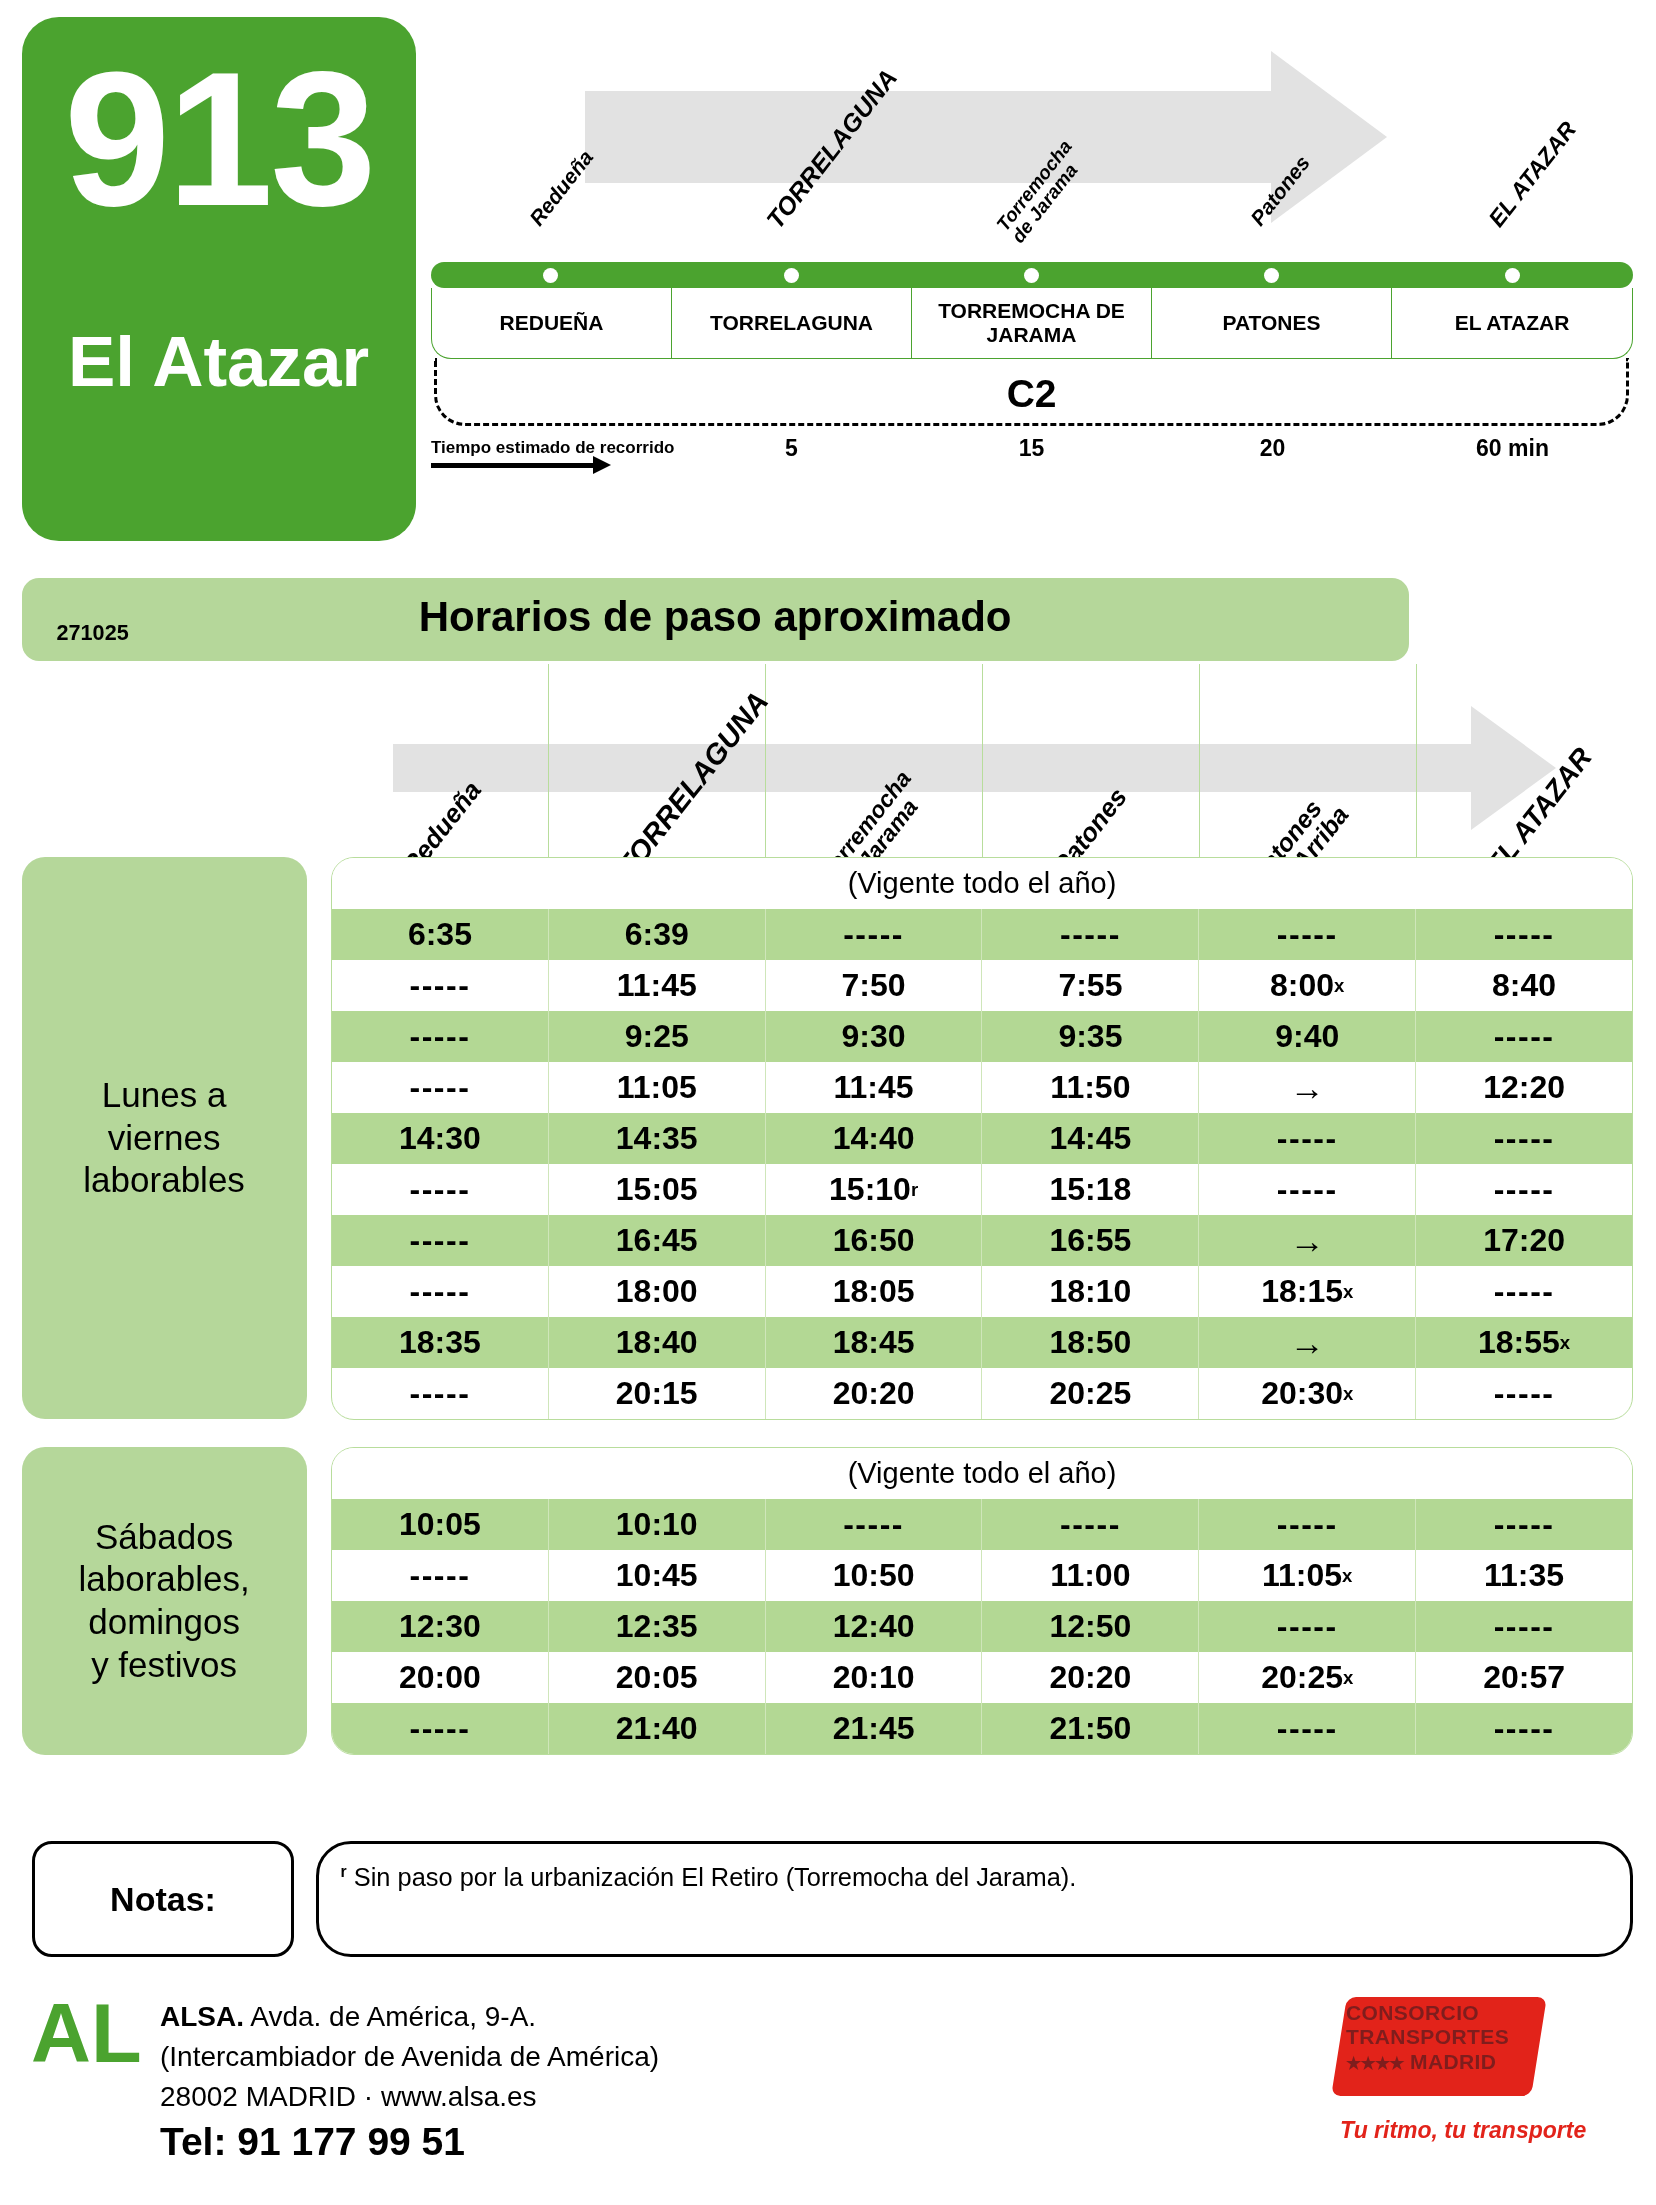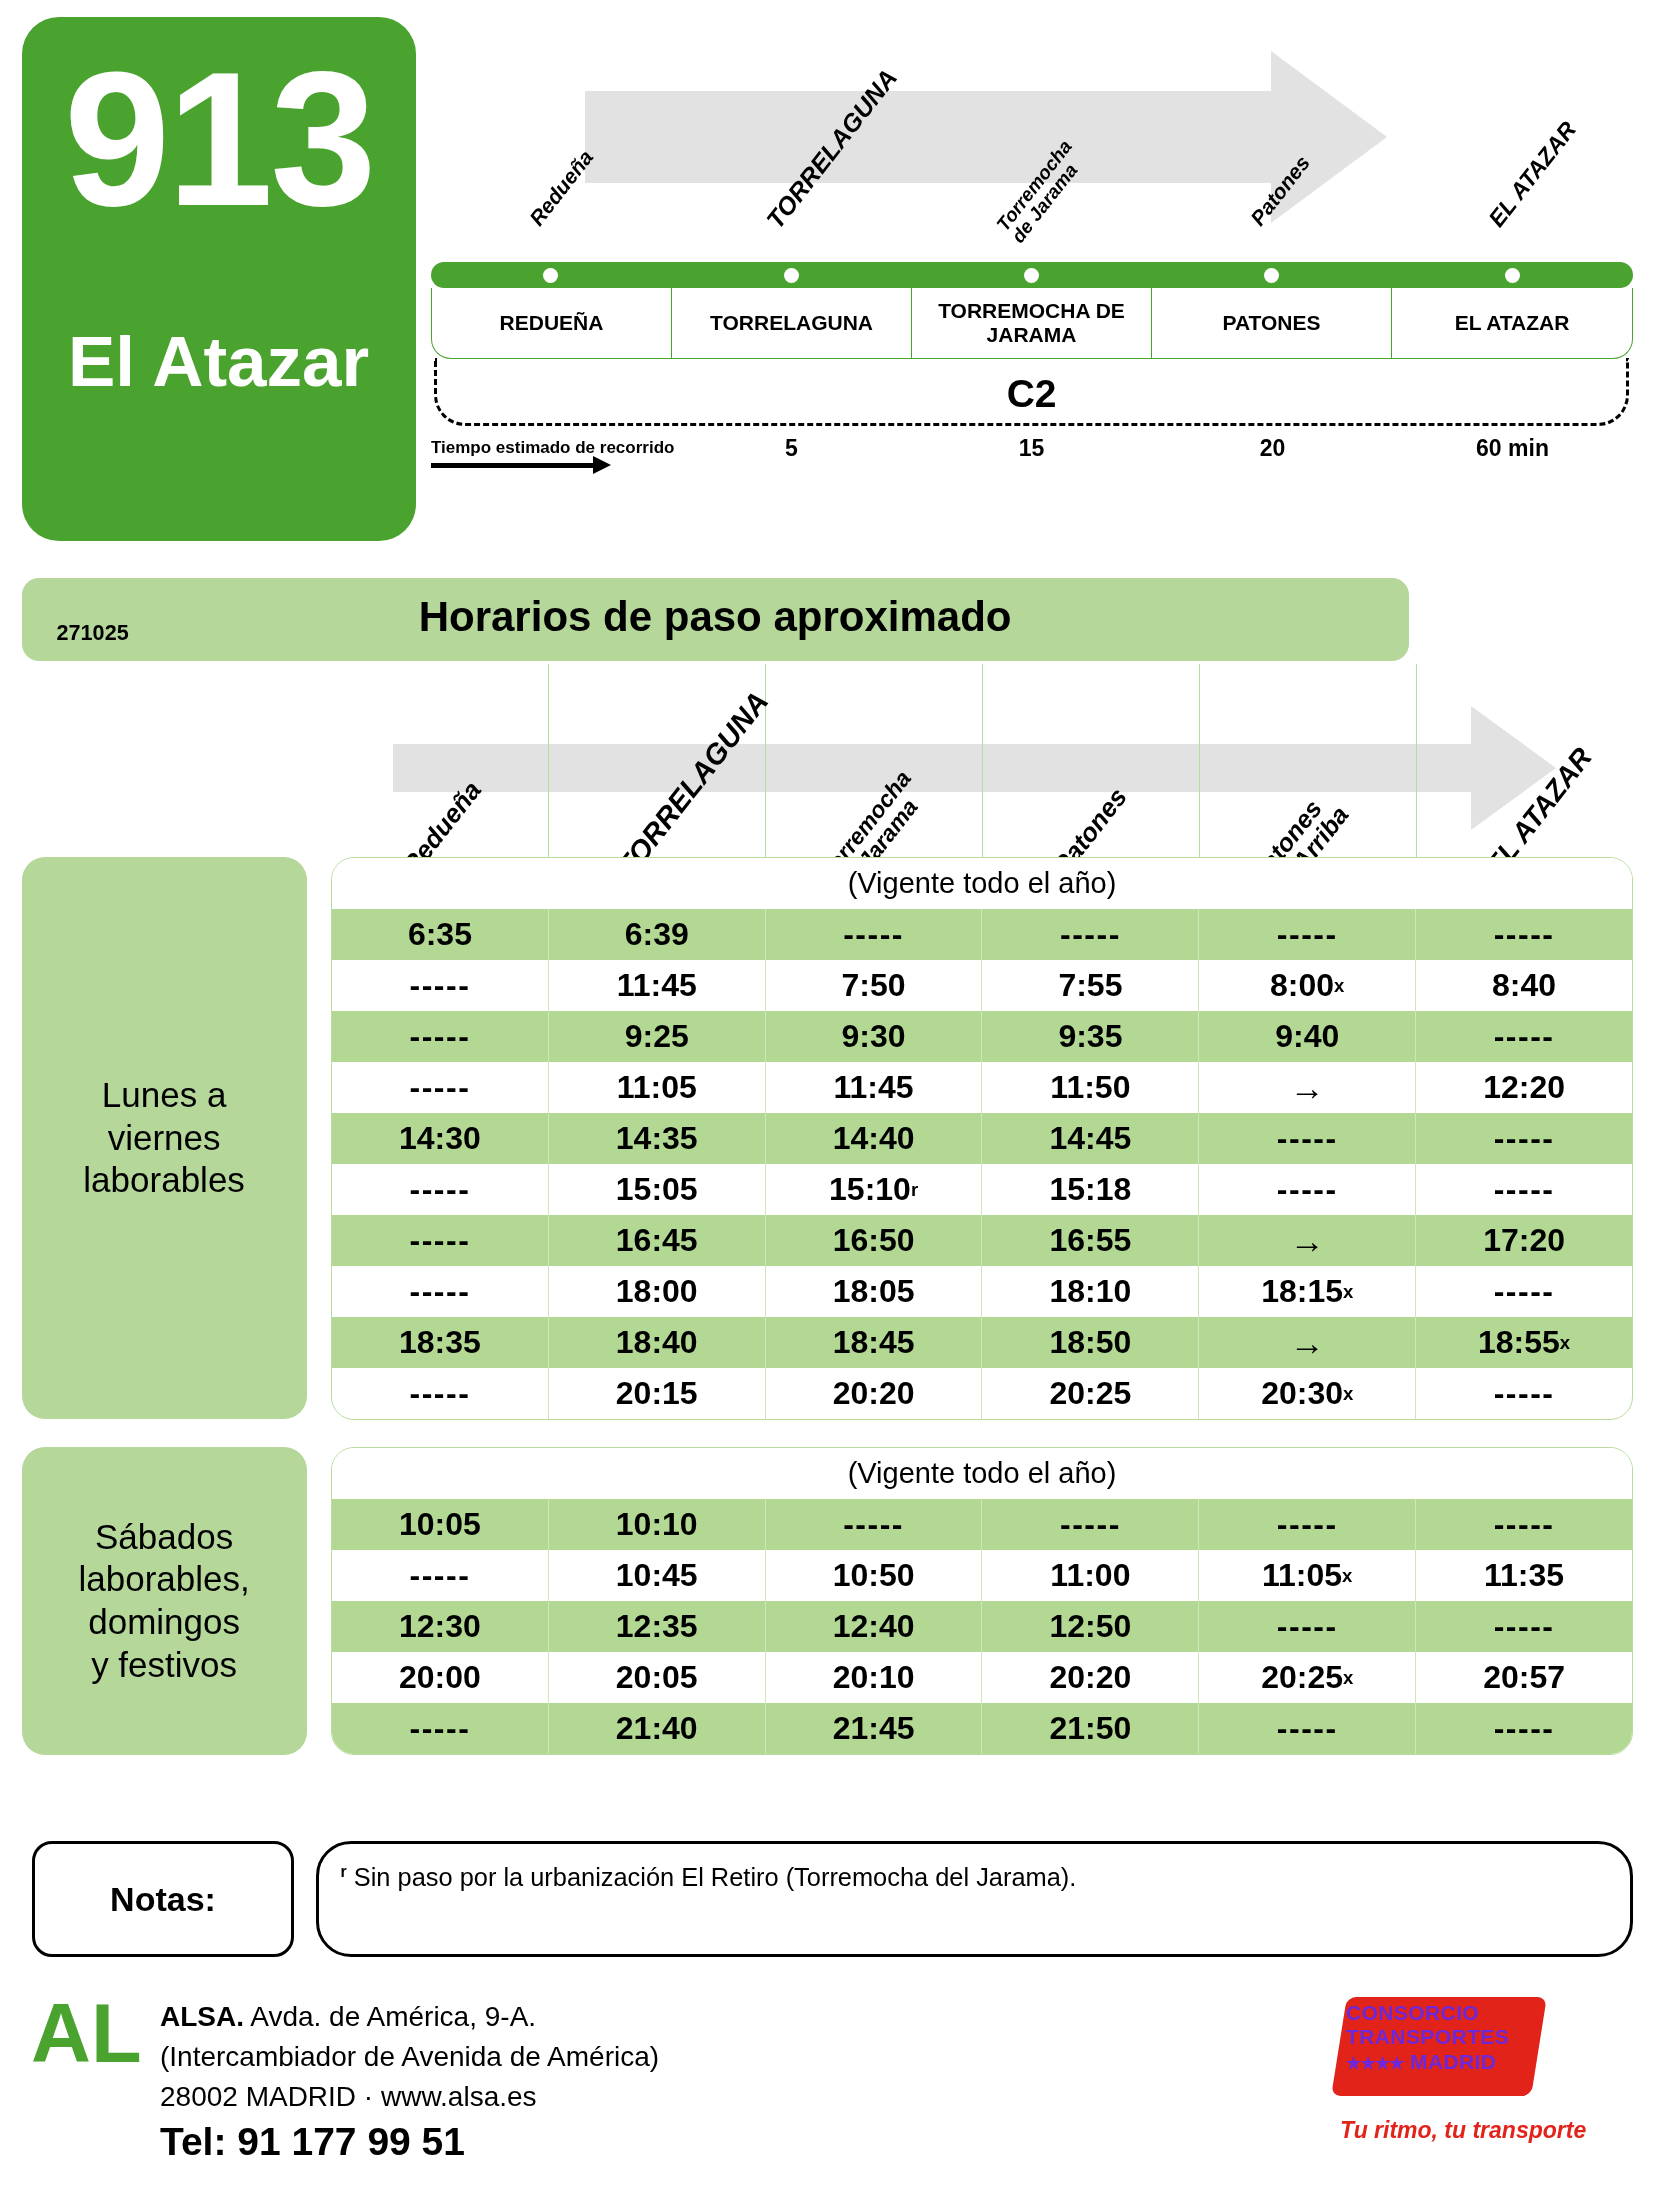--- a/index.html
+++ b/index.html
@@ -212,21 +212,21 @@
 
   .ctm {
     position: absolute; left: 1339px; top: 1997px;
     width: 200px; height: 99px;
     background: #e2231a;
     transform: skewX(-9deg);
     border-radius: 9.2px;
   }
   .ctm-in {
     position: absolute; left: 1346px; top: 2001px;
-    width: 193px; color: #6d28d9;
+    width: 193px; color: #7f1d1d;
     font-size: 21px; font-weight: bold; line-height: 1.16;
     letter-spacing: 0.4px;
   }
   .ctm-stars { letter-spacing: -0.8px; font-size: 17px; }
   .ctm-tag {
     position: absolute; left: 1340px; top: 2117px;
     color: #e2231a; font-size: 23px; font-weight: bold; font-style: italic;
   }
 </style>
 </head>

